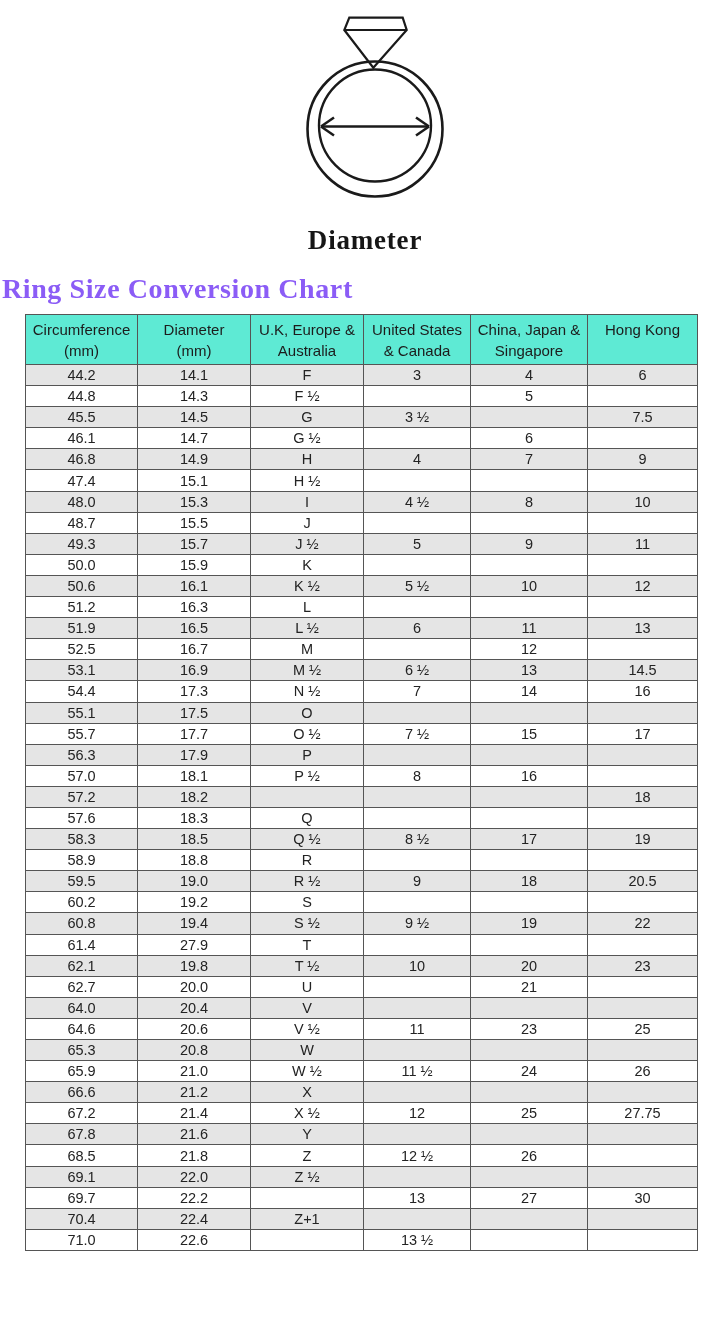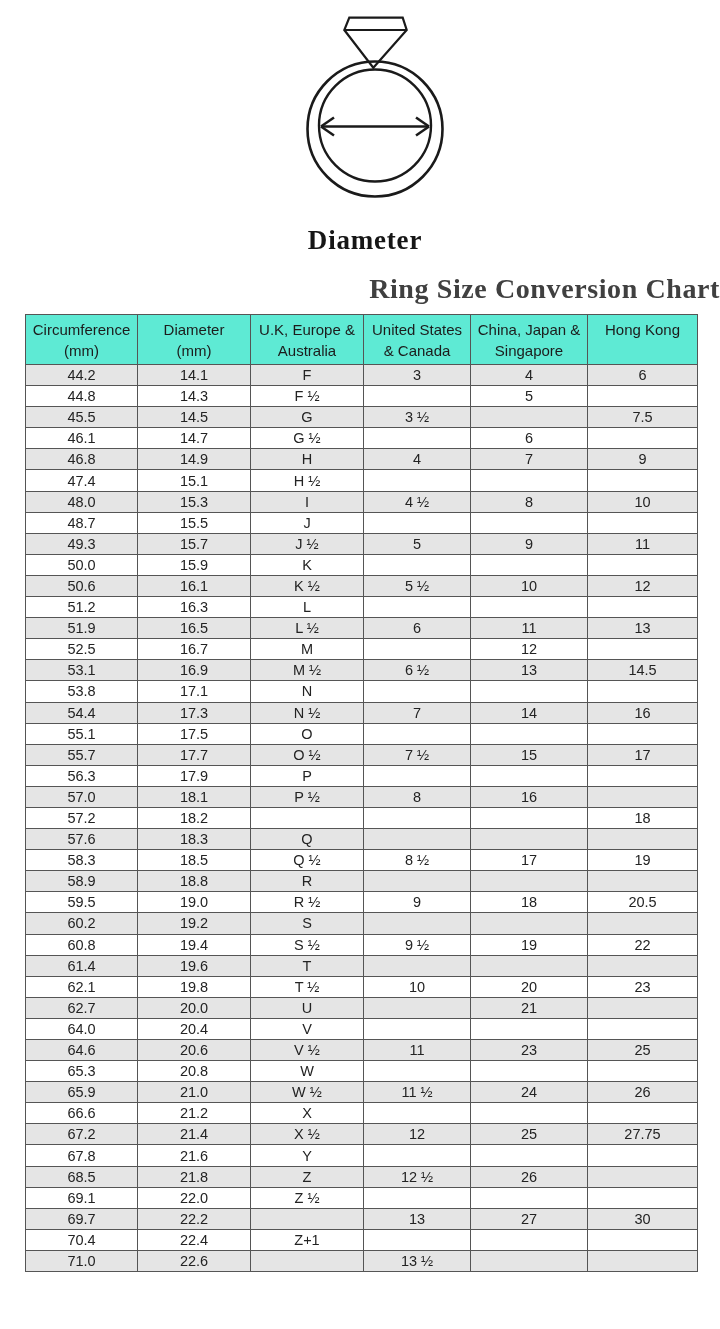--- a/index.html
+++ b/index.html
@@ -36,22 +36,22 @@
     color: #161616;
     text-align: center;
     margin: 21px 0 0 10px;
     line-height: 1;
   }
   .chart-title {
     font-family: "Liberation Serif", serif;
     font-weight: bold;
     font-size: 28px;
     letter-spacing: 0.6px;
-    color: #404040;
-    text-align: right;
+    color: #8b5cf6;
+    text-align: left;
     margin: 21px 0 0 2px;
     line-height: 1;
   }
   table.ring-table {
     border-collapse: collapse;
     table-layout: fixed;
     width: 672px;
     margin: 11px 0 0 25px;
   }
   .ring-table col.c1 { width: 112px; }
@@ -270,28 +270,20 @@
         </tr>
         <tr>
           <td>53.1</td>
           <td>16.9</td>
           <td>M ½</td>
           <td>6 ½</td>
           <td>13</td>
           <td>14.5</td>
         </tr>
         <tr>
-          <td>53.8</td>
-          <td>17.1</td>
-          <td>N</td>
-          <td></td>
-          <td></td>
-          <td></td>
-        </tr>
-        <tr>
           <td>54.4</td>
           <td>17.3</td>
           <td>N ½</td>
           <td>7</td>
           <td>14</td>
           <td>16</td>
         </tr>
         <tr>
           <td>55.1</td>
           <td>17.5</td>
@@ -375,21 +367,21 @@
         <tr>
           <td>60.8</td>
           <td>19.4</td>
           <td>S ½</td>
           <td>9 ½</td>
           <td>19</td>
           <td>22</td>
         </tr>
         <tr>
           <td>61.4</td>
-          <td>19.6</td>
+          <td>27.9</td>
           <td>T</td>
           <td></td>
           <td></td>
           <td></td>
         </tr>
         <tr>
           <td>62.1</td>
           <td>19.8</td>
           <td>T ½</td>
           <td>10</td>

